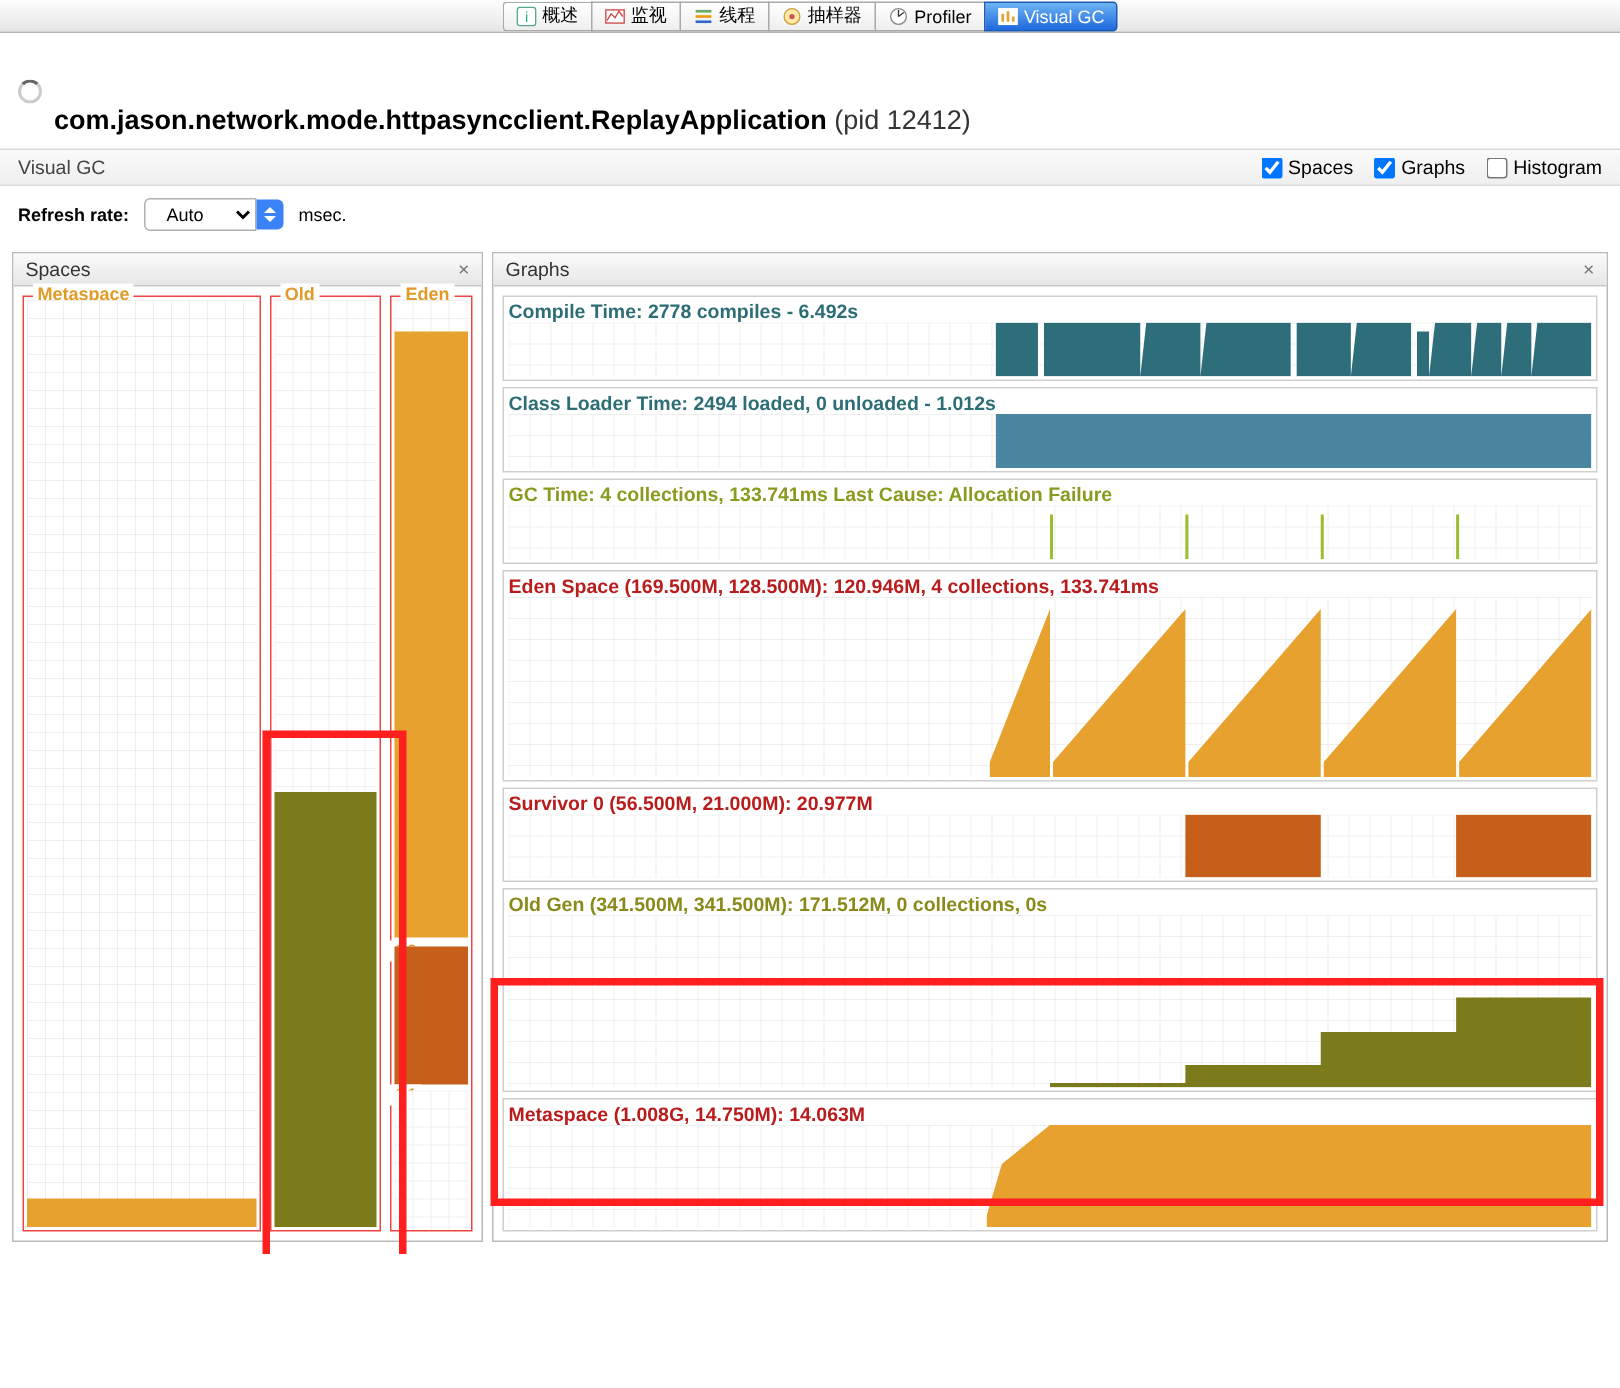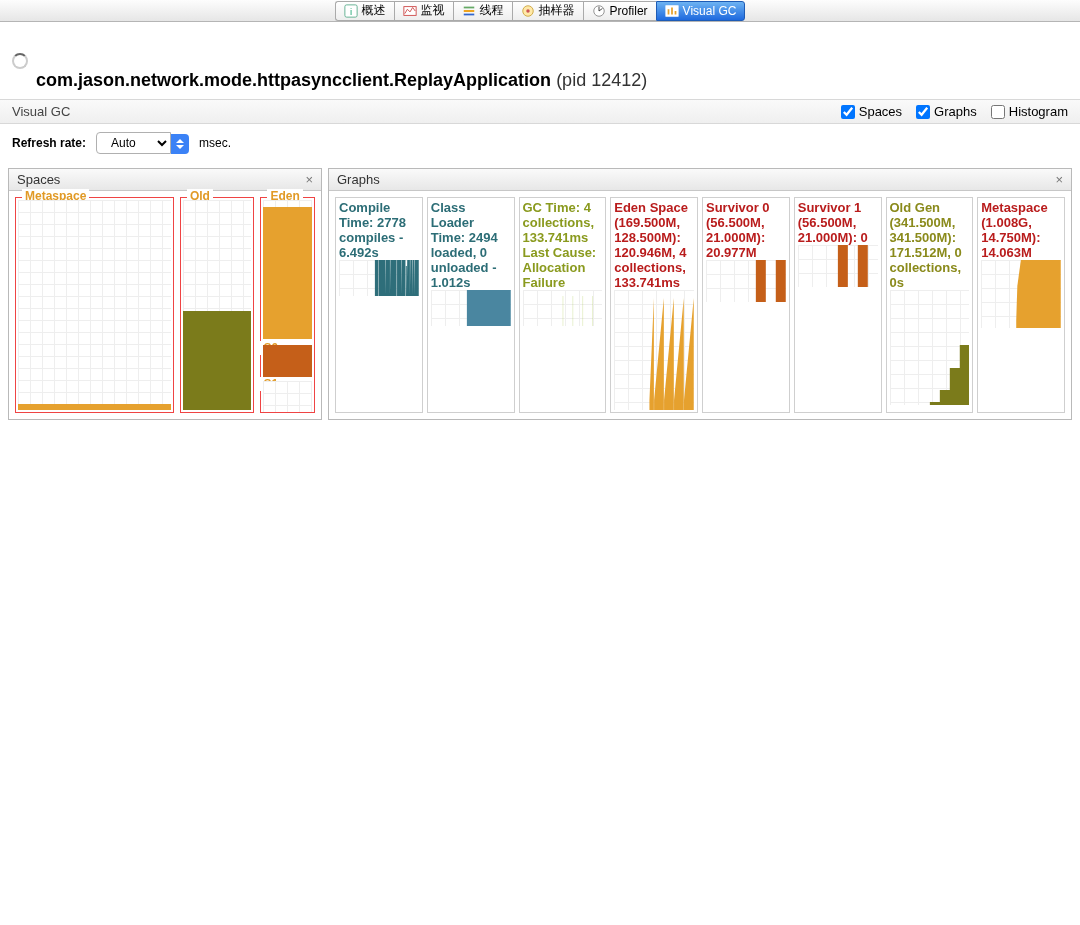--- a/index.html
+++ b/index.html
@@ -15,21 +15,21 @@
   .spinner { width:16px; height:16px; border:2px solid #ccc; border-top:2px solid #666; border-radius:50%; margin-right:8px;}
   .title-bar h1 { font-size:18px; font-weight:bold;margin-top:40px; }
   .title-bar .pid { font-weight:normal; color:#333; }
   .subheader { display:flex; align-items:center; justify-content:space-between; padding:4px 12px; border-top:1px solid #d8d8d8; border-bottom:1px solid #d8d8d8; background:linear-gradient(#fafafa,#efefef);}
   .subheader .left { color:#444; font-size:13px;}
   .subheader .right { display:flex; gap:14px; align-items:center;}
   .cb { display:flex; align-items:center; gap:4px; font-size:13px;}
   .cb input[type=checkbox]{ width:14px; height:14px;}
   .refresh { display:flex; align-items:center; padding:8px 12px; gap:10px;}
   .refresh label{ font-weight:bold;}
-  .select-wrap { display:flex; align-items:flex-end;}
+  .select-wrap { display:flex; align-items:center;}
   .select-wrap select{ border:1px solid #b0b0b0; border-radius:4px 0 0 4px; padding:2px 18px 2px 10px; background:#fff; font-size:12px;}
   .select-wrap .stepper{ width:18px; height:20px; background:#3b82f6; border-radius:0 4px 4px 0; display:flex; flex-direction:column; align-items:center; justify-content:center;}
   .select-wrap .stepper::before{content:""; width:0;height:0;border-left:4px solid transparent;border-right:4px solid transparent;border-bottom:4px solid #fff;margin-bottom:1px;}
   .select-wrap .stepper::after{content:""; width:0;height:0;border-left:4px solid transparent;border-right:4px solid transparent;border-top:4px solid #fff;margin-top:1px;}
   .body { display:flex; padding:6px 8px 8px 8px; gap:6px;}
   .panel { border:1px solid #b9b9b9; background:#fff; display:flex; flex-direction:column;}
   .panel-head { display:flex; justify-content:space-between; align-items:center; background:linear-gradient(#fafafa,#e7e7e7); border-bottom:1px solid #c7c7c7; padding:3px 8px; font-size:13px; color:#333;}
   .panel-head .close { color:#777; cursor:pointer;}
   .spaces { width:314px; }
   .graphpanel { flex:1; }
@@ -37,21 +37,21 @@
   .fieldset { border:1px solid #ef4444; display:flex; flex-direction:column; position:relative; padding:2px;}
   .fieldset .legend { position:absolute; top:-9px; left:6px; background:#fff; padding:0 3px; color:#e19a26; font-weight:bold; font-size:12px;}
   .grid { background:#fff; background-image:linear-gradient(#eee 1px,transparent 1px),linear-gradient(90deg,#eee 1px,transparent 1px); background-size:12px 12px; position:relative; flex:1;}
   .fieldset .lbl { position:absolute; left:-3px; top:-2px; font-weight:bold; color:#e19a26; font-size:12px; background:#fff; padding:0 3px;}
   .bar { position:absolute; left:0; right:0; bottom:0;}
   .metaspace-bar { height:3%; background:#e6a12e;}
   .old-bar { height:47%; background:#7b7b1b;}
   .eden-bar { height:95%; background:#e6a12e;}
   .s0-bar { height:100%; background:#c55f19;}
   .red-box { position:absolute; border:5px solid #ff1f1f; pointer-events:none;}
-  .graphs-body { flex:1; padding:6px; display:flex; gap:4px;}
+  .graphs-body { flex:1; padding:6px; display:flex; flex-direction:column; gap:4px;}
   .chartlet { border:1px solid #cfcfcf; position:relative; padding:2px 3px;}
   .chartlet .title { color:#b91c1c; font-weight:bold; font-size:13px; }
   .chartlet .title.teal { color:#2c6d76; }
   .chartlet .plot { position:relative; background-image:linear-gradient(#eee 1px,transparent 1px),linear-gradient(90deg,#eee 1px,transparent 1px); background-size:14px 14px; overflow:hidden;}
   svg { display:block; }
   .olive { fill:#7b7b1b;}
   .amber { fill:#e6a12e;}
   .rust { fill:#c55f19;}
   .teal { fill:#2e6e7a;}
   .slate { fill:#4a86a0;}
@@ -245,29 +245,20 @@
       <div class="chartlet">
         <div class="title">Survivor 0 (56.500M, 21.000M): 20.977M</div>
         <div class="plot" style="height:42px;">
           <svg viewBox="0 0 720 42" preserveAspectRatio="none" width="100%" height="42">
             <rect class="rust" x="450" y="0" width="90" height="42"></rect>
             <rect class="rust" x="630" y="0" width="90" height="42"></rect>
           </svg>
         </div>
       </div>
 
-      <div class="chartlet">
-        <div class="title">Survivor 1 (56.500M, 21.000M): 0</div>
-        <div class="plot" style="height:42px;">
-          <svg viewBox="0 0 720 42" preserveAspectRatio="none" width="100%" height="42">
-            <rect class="rust" x="360" y="0" width="90" height="42"></rect>
-            <rect class="rust" x="540" y="0" width="90" height="42"></rect>
-          </svg>
-        </div>
-      </div>
 
       <div class="chartlet">
         <div class="title" style="color:#8a8a1b;">Old Gen (341.500M, 341.500M): 171.512M, 0 collections, 0s</div>
         <div class="plot" style="height:115px;">
           <svg viewBox="0 0 720 115" preserveAspectRatio="none" width="100%" height="115">
             <path class="olive" d="M360,115 L360,112 L450,112 L450,100 L540,100 L540,78 L630,78 L630,55 L720,55 L720,115 Z"></path>
           </svg>
         </div>
       </div>
 

